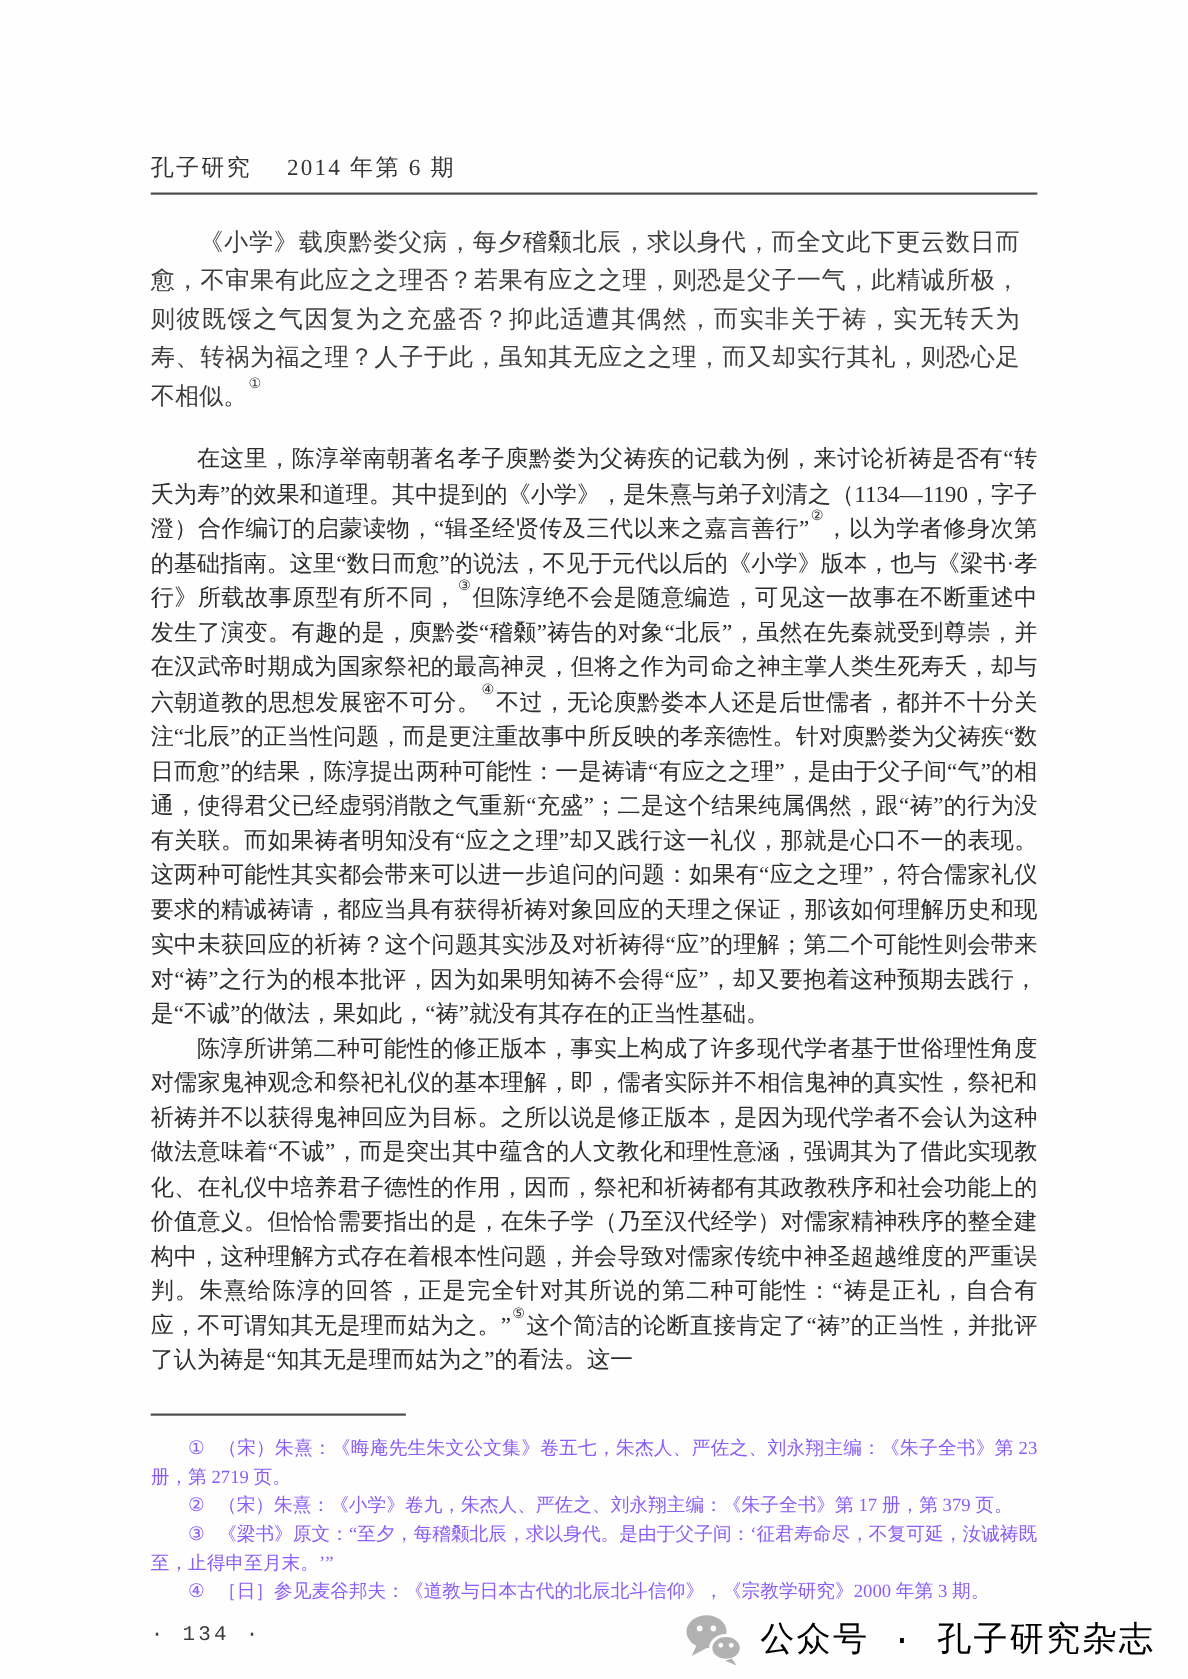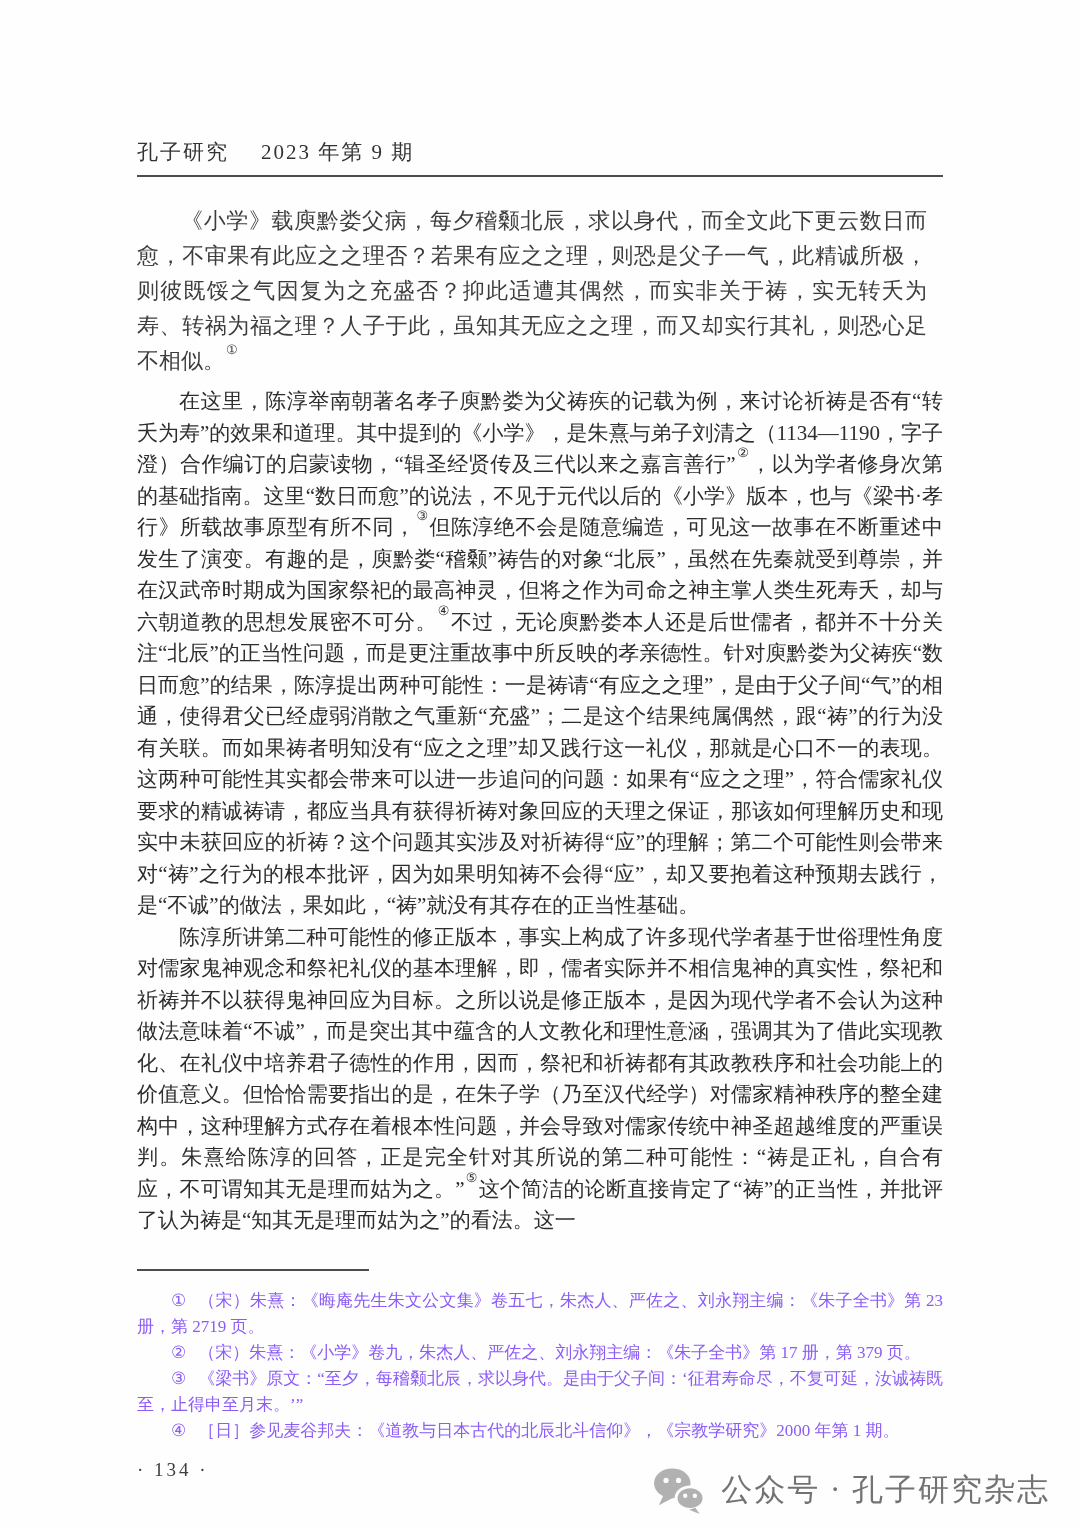--- a/index.html
+++ b/index.html
@@ -18,21 +18,21 @@
     font-size:21px;letter-spacing:2px;color:#333;
     padding-bottom:9px;border-bottom:2px solid #4d4d4d;
   }
   .quote{
     margin:26px 16px 0 0;
     font-size:22px;line-height:35px;
     color:#3d3d3d;
     text-align:justify;text-indent:2em;
     font-family:"DejaVu Serif","Liberation Serif",serif;
   }
-  .bodytext{margin-top:8px;}
+  .bodytext{margin-top:24px;}
   .bodytext p{
     margin:0;
     font-size:21px;line-height:31.5px;
     text-align:justify;text-indent:2em;
     color:#2d2d2d;
   }
   sup{
     font-size:13px;line-height:0;
     position:relative;top:-0.45em;
     padding:0 1px;
@@ -45,56 +45,56 @@
   .footnotes{margin-top:17px;}
   .footnotes p{
     margin:0;
     font-size:17px;line-height:26px;
     text-align:justify;text-indent:2em;
     color:#8b5cf6;
   }
   .fn-marker{margin-right:0.7em;}
   .page-number{
     margin-top:15px;
-    font-family:Liberation Serif, serif;
+    font-family:Liberation Mono, monospace;
     font-size:19px;letter-spacing:3px;color:#3d3d3d;
   }
   .watermark{
     position:absolute;right:30px;bottom:12px;
     display:flex;align-items:center;gap:15px;
-    font-family:Liberation Serif, serif;
+    font-family:Liberation Mono, monospace;
     font-size:31px;letter-spacing:2px;
-    color:#737373;
+    color:#000000;
   }
   .watermark svg{display:block;}
 </style>
 </head>
 <body>
 
 <div class="page">
 
   <div class="hdr">
     <span>孔子研究</span>
-    <span>2023 年第 9 期</span>
+    <span>2014 年第 6 期</span>
   </div>
 
   <blockquote class="quote"><span>《小学》载庾黔娄父病，每夕稽颡北辰，求以身代，而全文此下更云数日而愈，不审果有此应之之理否？若果有应之之理，则恐是父子一气，此精诚所极，则彼既馁之气因复为之充盛否？抑此适遭其偶然，而实非关于祷，实无转夭为寿、转祸为福之理？人子于此，虽知其无应之之理，而又却实行其礼，则恐心足不相似。</span><sup>①</sup></blockquote>
 
   <div class="bodytext">
     <p><span>在这里，陈淳举南朝著名孝子庾黔娄为父祷疾的记载为例，来讨论祈祷是否有“转夭为寿”的效果和道理。其中提到的《小学》，是朱熹与弟子刘清之（1134—1190，字子澄）合作编订的启蒙读物，“辑圣经贤传及三代以来之嘉言善行”</span><sup>②</sup><span>，以为学者修身次第的基础指南。这里“数日而愈”的说法，不见于元代以后的《小学》版本，也与《梁书·孝行》所载故事原型有所不同，</span><sup>③</sup><span>但陈淳绝不会是随意编造，可见这一故事在不断重述中发生了演变。有趣的是，庾黔娄“稽颡”祷告的对象“北辰”，虽然在先秦就受到尊崇，并在汉武帝时期成为国家祭祀的最高神灵，但将之作为司命之神主掌人类生死寿夭，却与六朝道教的思想发展密不可分。</span><sup>④</sup><span>不过，无论庾黔娄本人还是后世儒者，都并不十分关注“北辰”的正当性问题，而是更注重故事中所反映的孝亲德性。针对庾黔娄为父祷疾“数日而愈”的结果，陈淳提出两种可能性：一是祷请“有应之之理”，是由于父子间“气”的相通，使得君父已经虚弱消散之气重新“充盛”；二是这个结果纯属偶然，跟“祷”的行为没有关联。而如果祷者明知没有“应之之理”却又践行这一礼仪，那就是心口不一的表现。这两种可能性其实都会带来可以进一步追问的问题：如果有“应之之理”，符合儒家礼仪要求的精诚祷请，都应当具有获得祈祷对象回应的天理之保证，那该如何理解历史和现实中未获回应的祈祷？这个问题其实涉及对祈祷得“应”的理解；第二个可能性则会带来对“祷”之行为的根本批评，因为如果明知祷不会得“应”，却又要抱着这种预期去践行，是“不诚”的做法，果如此，“祷”就没有其存在的正当性基础。</span></p>
     <p><span>陈淳所讲第二种可能性的修正版本，事实上构成了许多现代学者基于世俗理性角度对儒家鬼神观念和祭祀礼仪的基本理解，即，儒者实际并不相信鬼神的真实性，祭祀和祈祷并不以获得鬼神回应为目标。之所以说是修正版本，是因为现代学者不会认为这种做法意味着“不诚”，而是突出其中蕴含的人文教化和理性意涵，强调其为了借此实现教化、在礼仪中培养君子德性的作用，因而，祭祀和祈祷都有其政教秩序和社会功能上的价值意义。但恰恰需要指出的是，在朱子学（乃至汉代经学）对儒家精神秩序的整全建构中，这种理解方式存在着根本性问题，并会导致对儒家传统中神圣超越维度的严重误判。朱熹给陈淳的回答，正是完全针对其所说的第二种可能性：“祷是正礼，自合有应，不可谓知其无是理而姑为之。”</span><sup>⑤</sup><span>这个简洁的论断直接肯定了“祷”的正当性，并批评了认为祷是“知其无是理而姑为之”的看法。这一</span></p>
   </div>
 
   <div class="fn-sep"></div>
 
   <div class="footnotes">
     <p><span class="fn-marker">①</span><span>（宋）朱熹：《晦庵先生朱文公文集》卷五七，朱杰人、严佐之、刘永翔主编：《朱子全书》第 23 册，第 2719 页。</span></p>
     <p><span class="fn-marker">②</span><span>（宋）朱熹：《小学》卷九，朱杰人、严佐之、刘永翔主编：《朱子全书》第 17 册，第 379 页。</span></p>
     <p><span class="fn-marker">③</span><span>《梁书》原文：“至夕，每稽颡北辰，求以身代。是由于父子间：‘征君寿命尽，不复可延，汝诚祷既至，止得申至月末。’”</span></p>
-    <p><span class="fn-marker">④</span><span>［日］参见麦谷邦夫：《道教与日本古代的北辰北斗信仰》，《宗教学研究》2000 年第 1 期。</span></p>
+    <p><span class="fn-marker">④</span><span>［日］参见麦谷邦夫：《道教与日本古代的北辰北斗信仰》，《宗教学研究》2000 年第 3 期。</span></p>
   </div>
 
   <div class="page-number">· 134 ·</div>
 
   <div class="watermark">
     <span>
       <svg width="54" height="48" viewBox="0 0 56 50" aria-hidden="true">
         <g fill="#b1b1b1">
           <ellipse cx="21" cy="18" rx="19" ry="15.5"></ellipse>
           <path d="M12 30 L7 41 L22 33 Z"></path>

